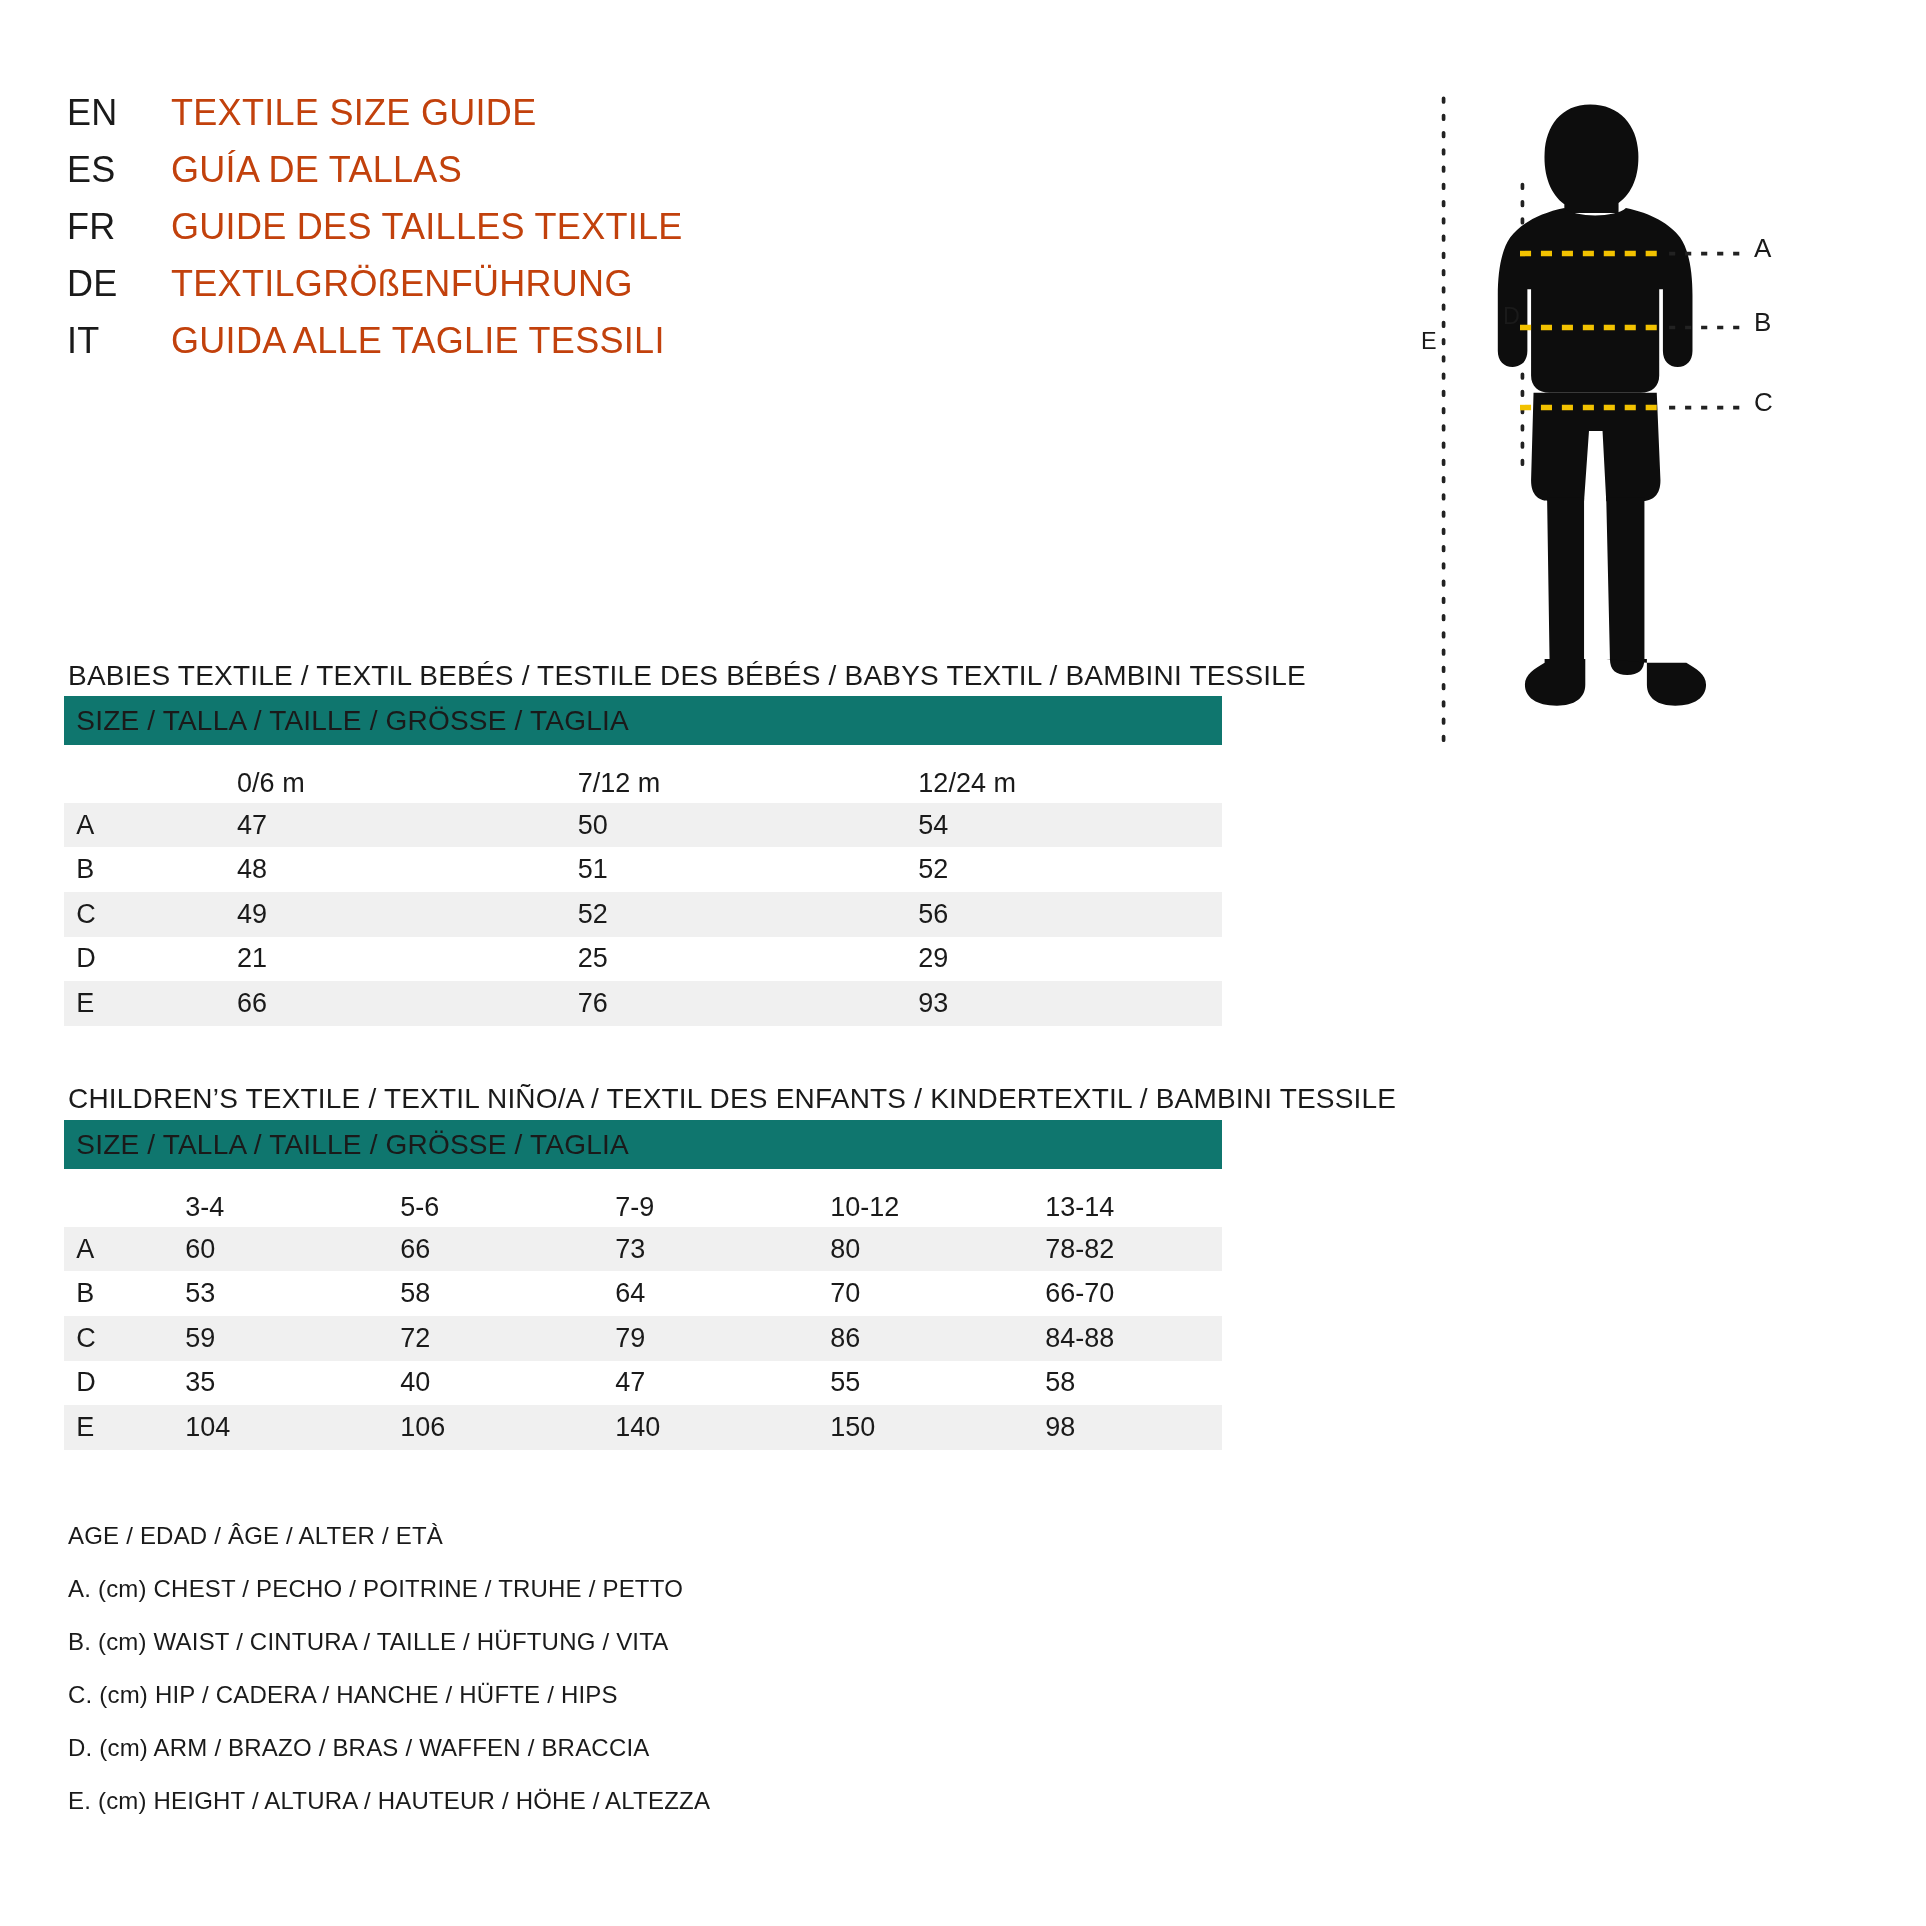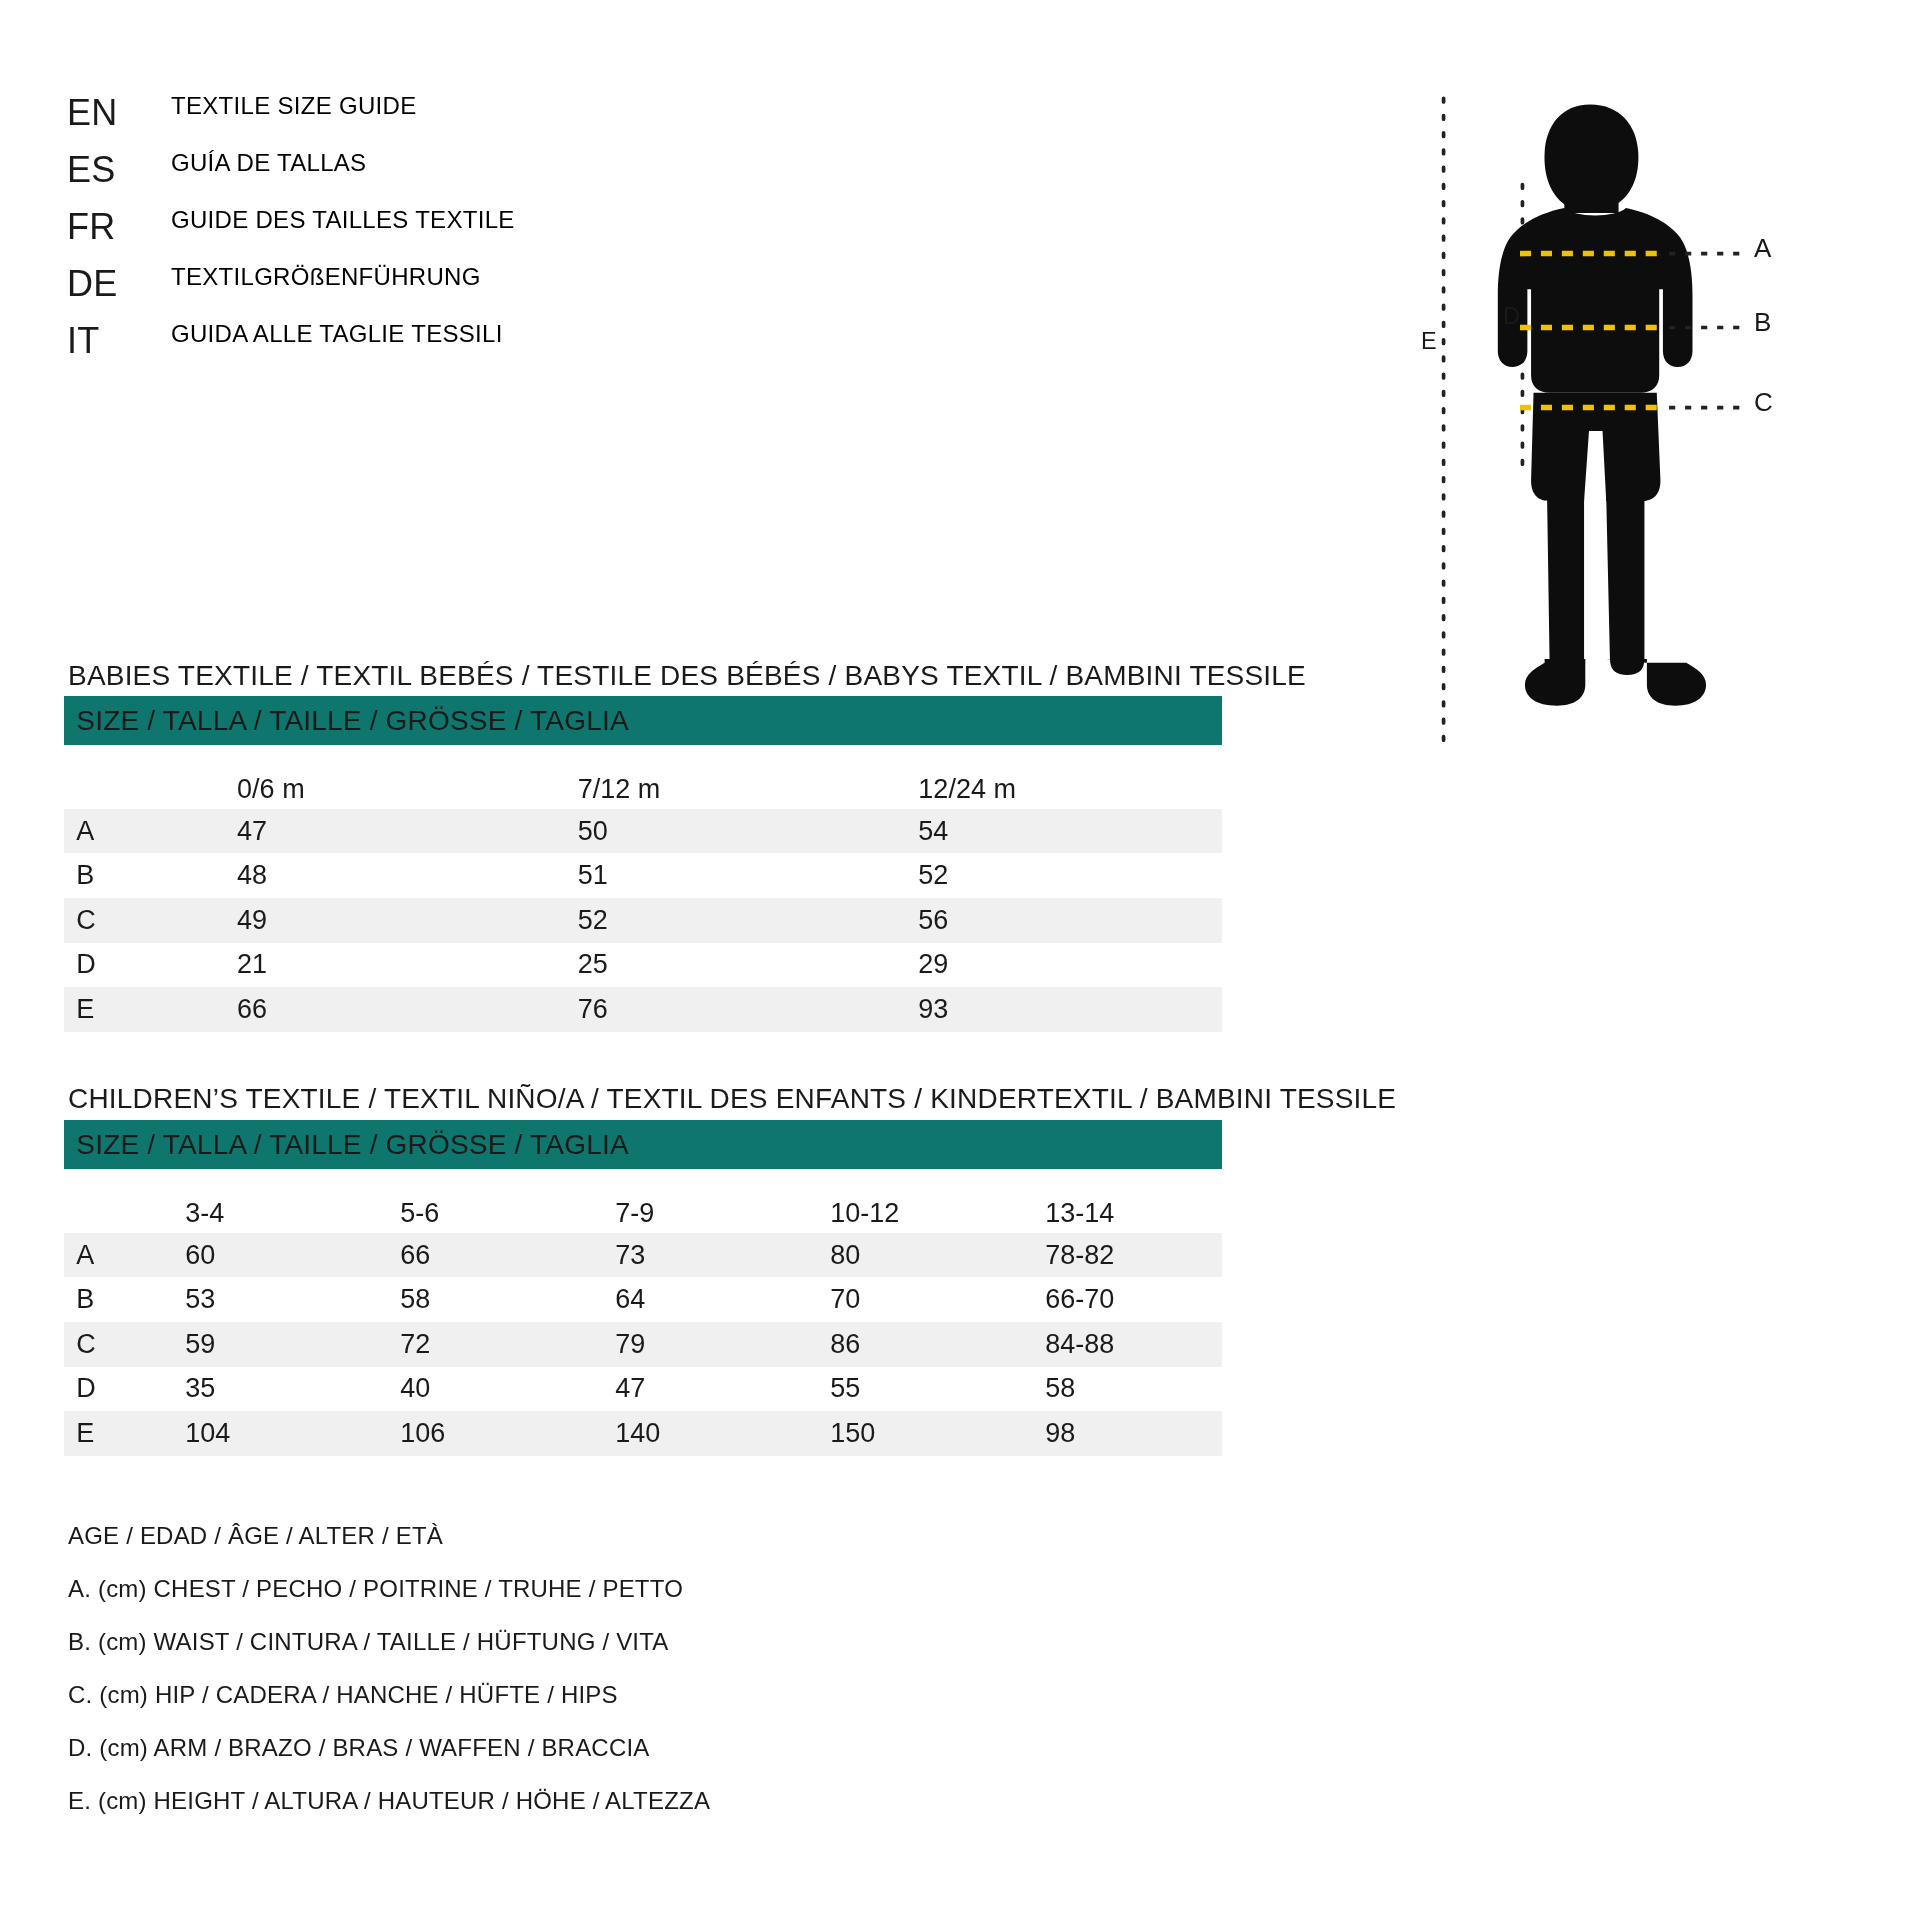--- a/index.html
+++ b/index.html
@@ -27,23 +27,23 @@
     align-items: flex-start;
     height: 57px;
   }
   .lang-code {
     width: 104px;
     font-size: 36px;
     letter-spacing: 0.3px;
     color: #1a1a1a;
   }
   .lang-text {
-    font-size: 24px;
+    font-size: 36px;
     letter-spacing: 0.3px;
-    color: #000000;
+    color: #c2410c;
     white-space: nowrap;
   }
 
   
   .figure-area {
     position: absolute;
     top: 86px;
     left: 1399px;
     width: 481px;
     height: 690px;
@@ -92,21 +92,21 @@
     padding-left: 12.3px;
     text-align: left;
   }
   .size-table td.colhead,
   .size-table td.val {
     text-align: left;
   }
   
   #babies-table td.val, #babies-table td.colhead { width: 209px; padding-left: 37px; }
   #children-table td.val, #children-table td.colhead { width: 214px; padding-left: 37px; }
-  .size-table tr.header-values td { padding-top: 29px; padding-bottom: 3.7px; }
+  .size-table tr.header-values td { padding-top: 23px; padding-bottom: 3.7px; }
 
   
   .legend {
     position: absolute;
     top: 1522px;
     left: 68px;
   }
   .legend-row {
     font-size: 24px;
     letter-spacing: 0.2px;

